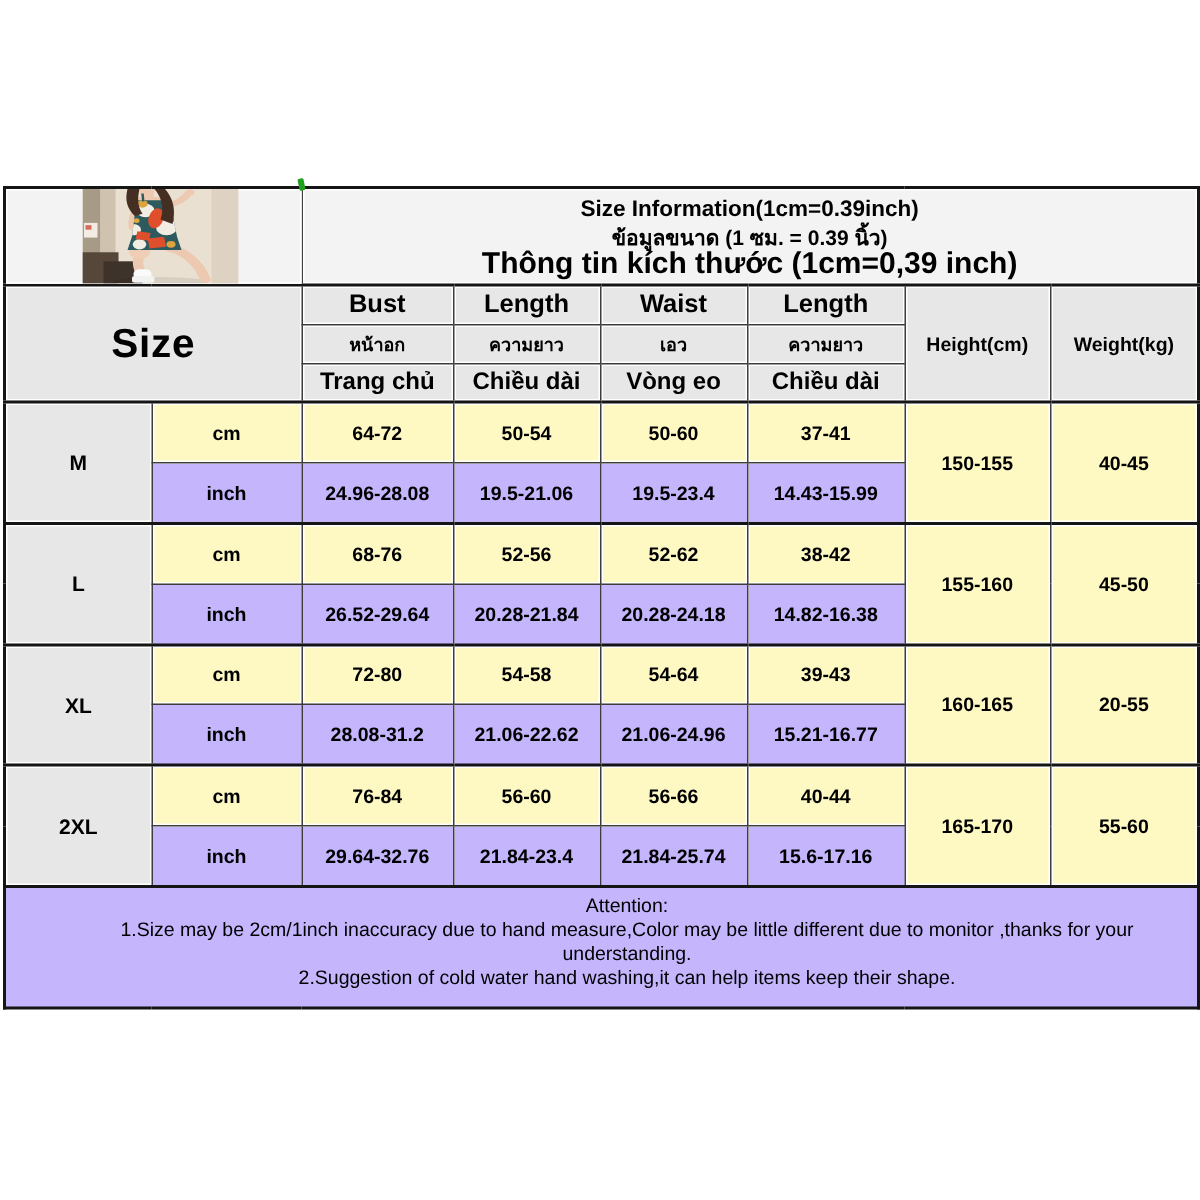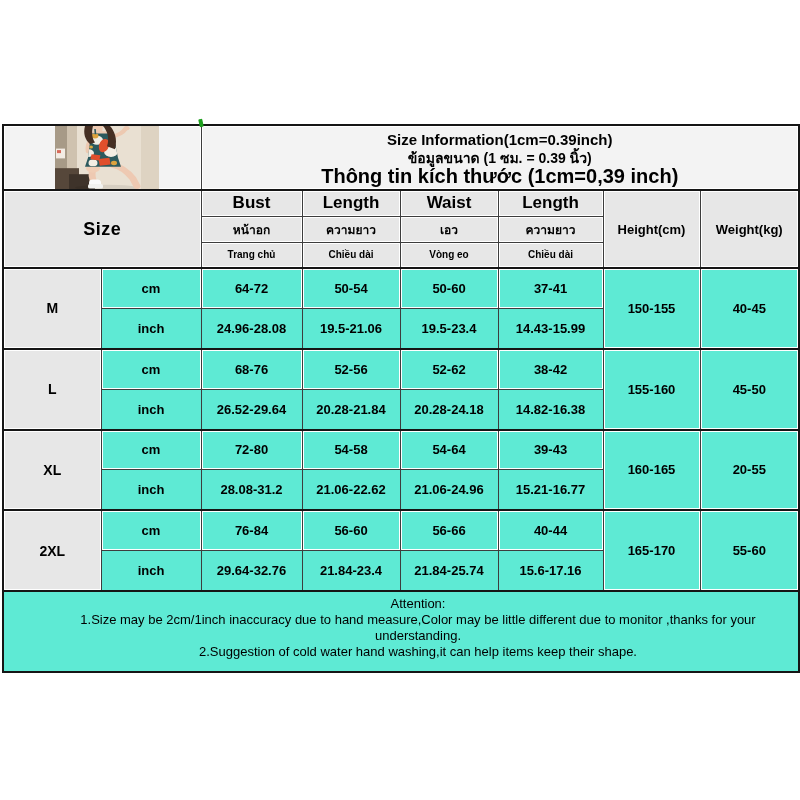--- a/index.html
+++ b/index.html
@@ -3,27 +3,27 @@
 <meta charset="utf-8">
 <style>
   html,body{margin:0;padding:0;background:#ffffff;}
   .canvas{position:relative;width:800px;height:800px;background:#ffffff;overflow:hidden;
           font-family:"Liberation Sans","DejaVu Sans",sans-serif;color:#000;}
   table.size-table{position:absolute;left:2px;top:124px;width:796px;height:549px;
           border-collapse:collapse;table-layout:fixed;border:2px solid #151515;}
   td{border:1px solid #3d3d3d;text-align:center;vertical-align:middle;padding:0;
      font-weight:700;font-size:13px;overflow:hidden;}
   td.hd{background:#e7e7e7;box-shadow:inset 0 0 0 1px #ffffff;}
-  td.g1{background:#5eead4;box-shadow:inset 0 0 0 1px #ffffff;}
-  td.w{background:#5eead4;}
+  td.g1{background:#fef9c3;box-shadow:inset 0 0 0 1px #ffffff;}
+  td.w{background:#c4b5fd;}
   td.sect{border-top:2px solid #151515;}
-  .corner{font-size:18px;letter-spacing:0.5px;}
+  .corner{font-size:27px;letter-spacing:0.5px;}
   .hdr-en{font-size:17px;}
   .hdr-th{font-size:12px;text-align:center;}
-  .hdr-vi{font-size:10px;}
+  .hdr-vi{font-size:16px;}
   .size-lb{font-size:14px;}
   .info-cell{background:#f3f3f3;box-shadow:inset 0 0 0 1px #ffffff;}
   .info-cell .l1{font-size:15px;line-height:18px;}
   .info-cell .l2{font-size:14px;line-height:18px;}
   .info-cell .l3{font-size:20px;line-height:18px;}
   .photo-cell{background:#f3f3f3;position:relative;box-shadow:inset 0 0 0 1px #ffffff;}
   .photo-wrap{position:absolute;left:51px;top:0;width:104px;height:100%;}
   .photo-wrap svg{display:block;width:104px;height:100%;}
   td.attn{vertical-align:top;padding-top:4px;font-weight:400;font-size:13px;line-height:16px;padding-left:34px;}
   .attn .t{font-weight:400;}

